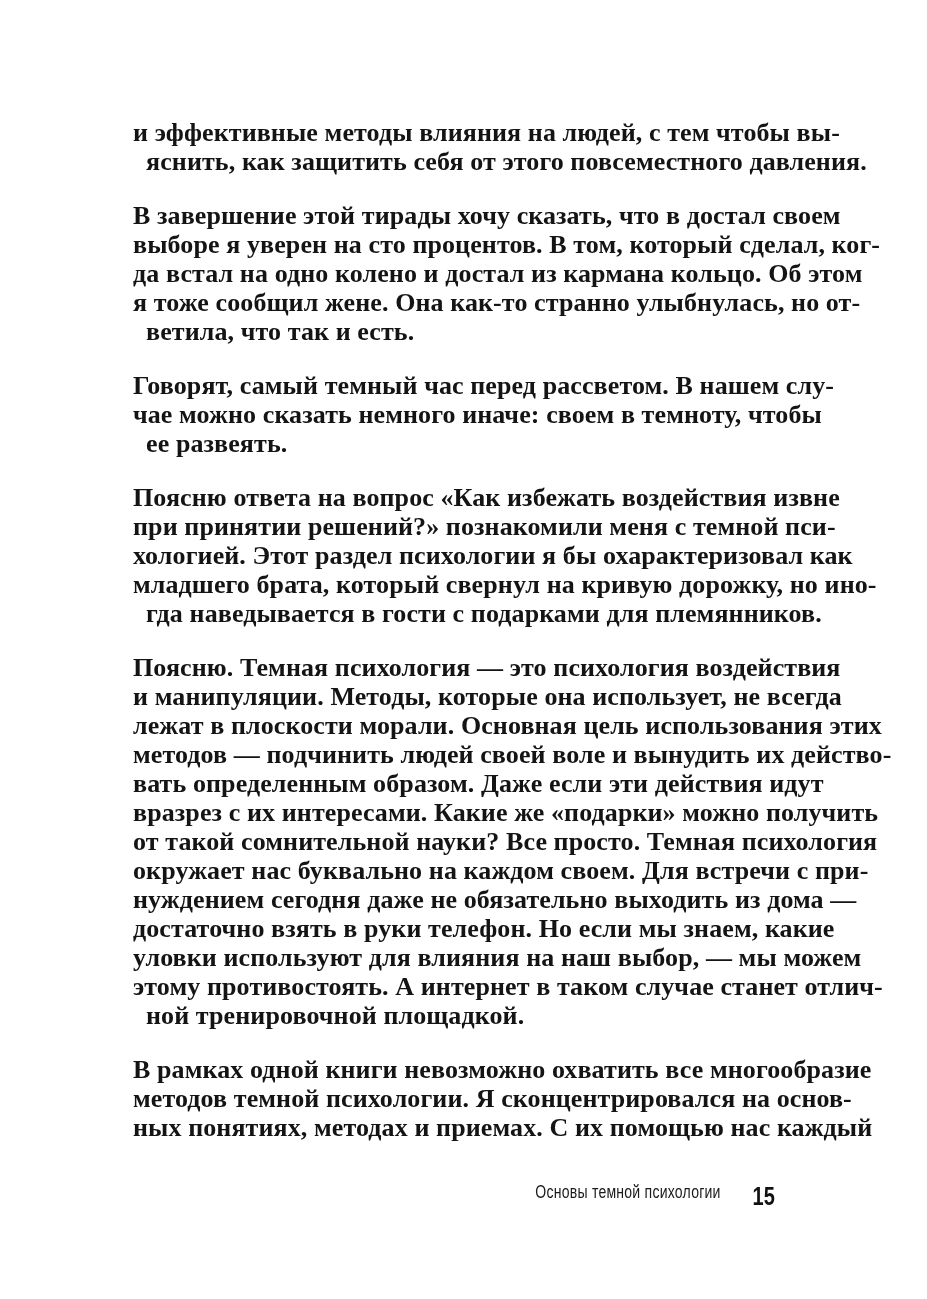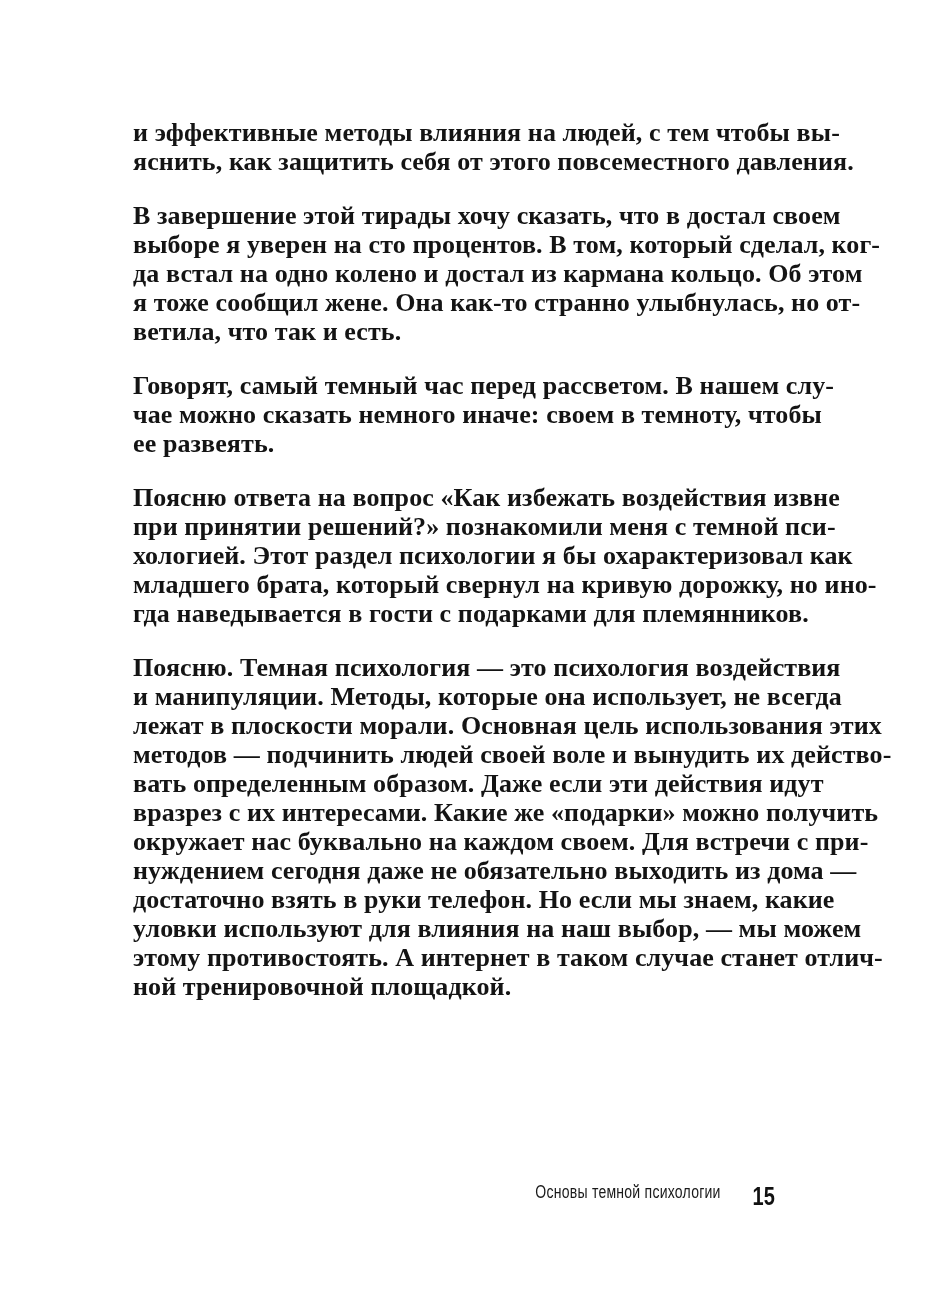--- a/index.html
+++ b/index.html
@@ -30,20 +30,21 @@
       line-height: 29px;
       height: 29px;
       white-space: nowrap;
       text-align: justify;
       text-align-last: justify;
       letter-spacing: 0.1px;
       font-weight: 600;
     }
     .line.last {
       text-align-last: left;
+      margin-left: 13px;
     }
     .footer {
       position: absolute;
       right: 152px;
       top: 1182px;
       display: flex;
       align-items: flex-start;
       gap: 26px;
     }
     .running-title {
@@ -90,25 +91,31 @@
     <span class="line">младшего брата, который свернул на кривую дорожку, но ино-</span>
     <span class="line last">гда наведывается в гости с подарками для племянников.</span>
   </p>
   <p class="para">
     <span class="line">Поясню. Темная психология — это психология воздействия</span>
     <span class="line">и манипуляции. Методы, которые она использует, не всегда</span>
     <span class="line">лежат в плоскости морали. Основная цель использования этих</span>
     <span class="line">методов — подчинить людей своей воле и вынудить их действо-</span>
     <span class="line">вать определенным образом. Даже если эти действия идут</span>
     <span class="line">вразрез с их интересами. Какие же «подарки» можно получить</span>
+    <span class="line">от такой сомнительной науки? Все просто. Темная психология</span>
     <span class="line">окружает нас буквально на каждом своем. Для встречи с при-</span>
     <span class="line">нуждением сегодня даже не обязательно выходить из дома —</span>
     <span class="line">достаточно взять в руки телефон. Но если мы знаем, какие</span>
     <span class="line">уловки используют для влияния на наш выбор, — мы можем</span>
     <span class="line">этому противостоять. А интернет в таком случае станет отлич-</span>
     <span class="line last">ной тренировочной площадкой.</span>
+  </p>
+  <p class="para">
+    <span class="line">В рамках одной книги невозможно охватить все многообразие</span>
+    <span class="line">методов темной психологии. Я сконцентрировался на основ-</span>
+    <span class="line">ных понятиях, методах и приемах. С их помощью нас каждый</span>
   </p>
 </div>
 
 <div class="footer">
   <span class="running-title">Основы темной психологии</span>
   <span class="page-number">15</span>
 </div>
 
 </body></html>

